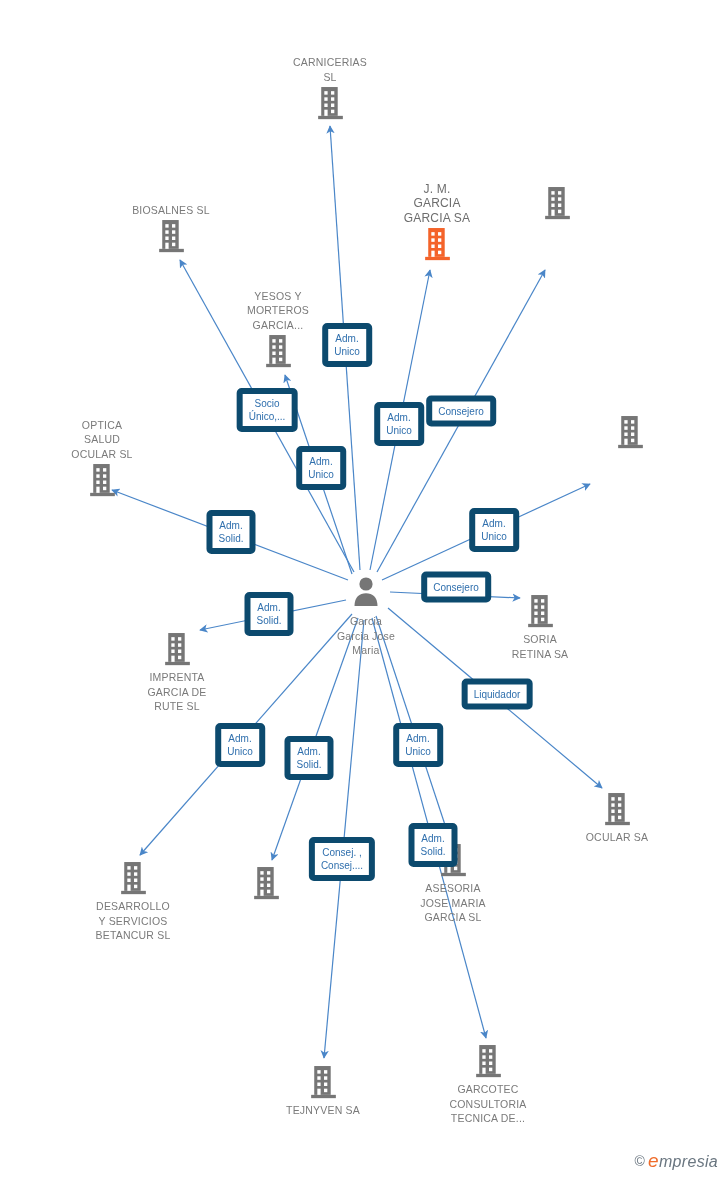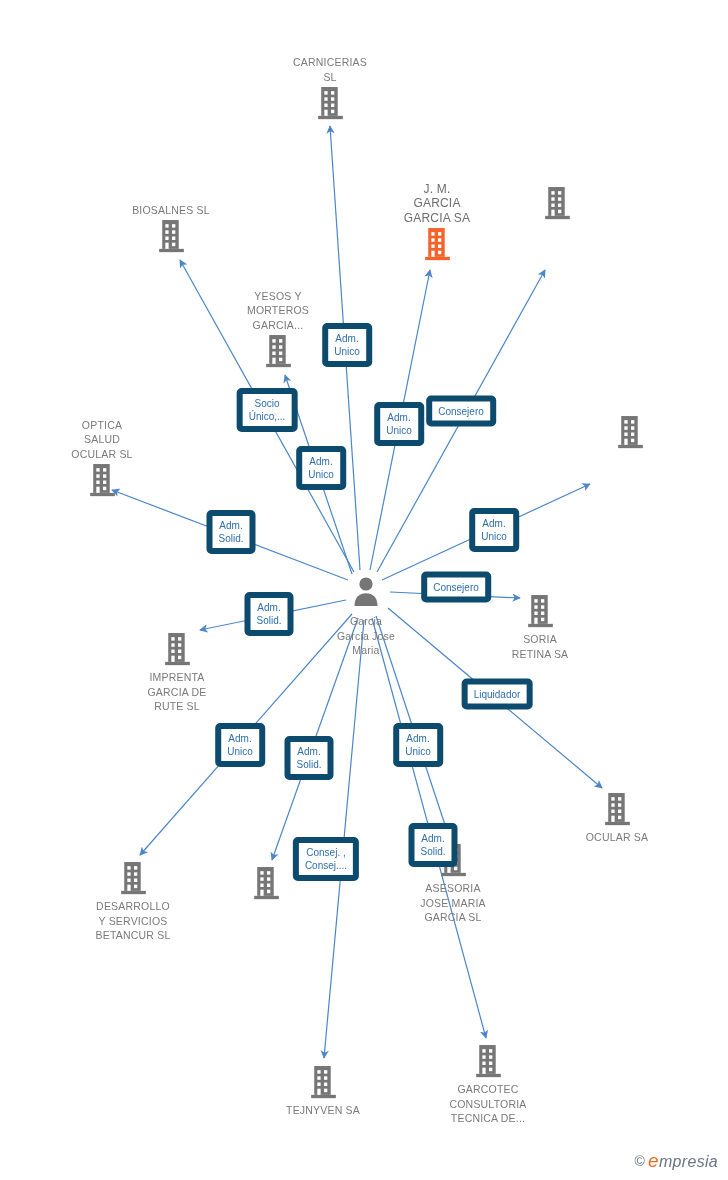--- a/index.html
+++ b/index.html
@@ -384,21 +384,21 @@
       <div class="edge-label" style="left: 456px; top: 587px;">Consejero</div>
       <div class="edge-label" style="left: 269px; top: 614px;">Adm.
 Solid.</div>
       <div class="edge-label" style="left: 497px; top: 694px;">Liquidador</div>
       <div class="edge-label" style="left: 240px; top: 745px;">Adm.
 Unico</div>
       <div class="edge-label" style="left: 309px; top: 758px;">Adm.
 Solid.</div>
       <div class="edge-label" style="left: 433px; top: 845px;">Adm.
 Solid.</div>
-      <div class="edge-label" style="left: 326px; top: 859px; text-align: center;">Consej. ,
+      <div class="edge-label" style="left: 342px; top: 859px; text-align: center;">Consej. ,
 Consej....</div>
       <div class="edge-label" style="left: 418px; top: 745px;">Adm.
 Unico</div>
     </div>
 
   <div class="watermark">
     <span class="circ">©</span>
     <span class="brand"><span class="e">e</span><span>mpresia</span></span>
   </div>
 

